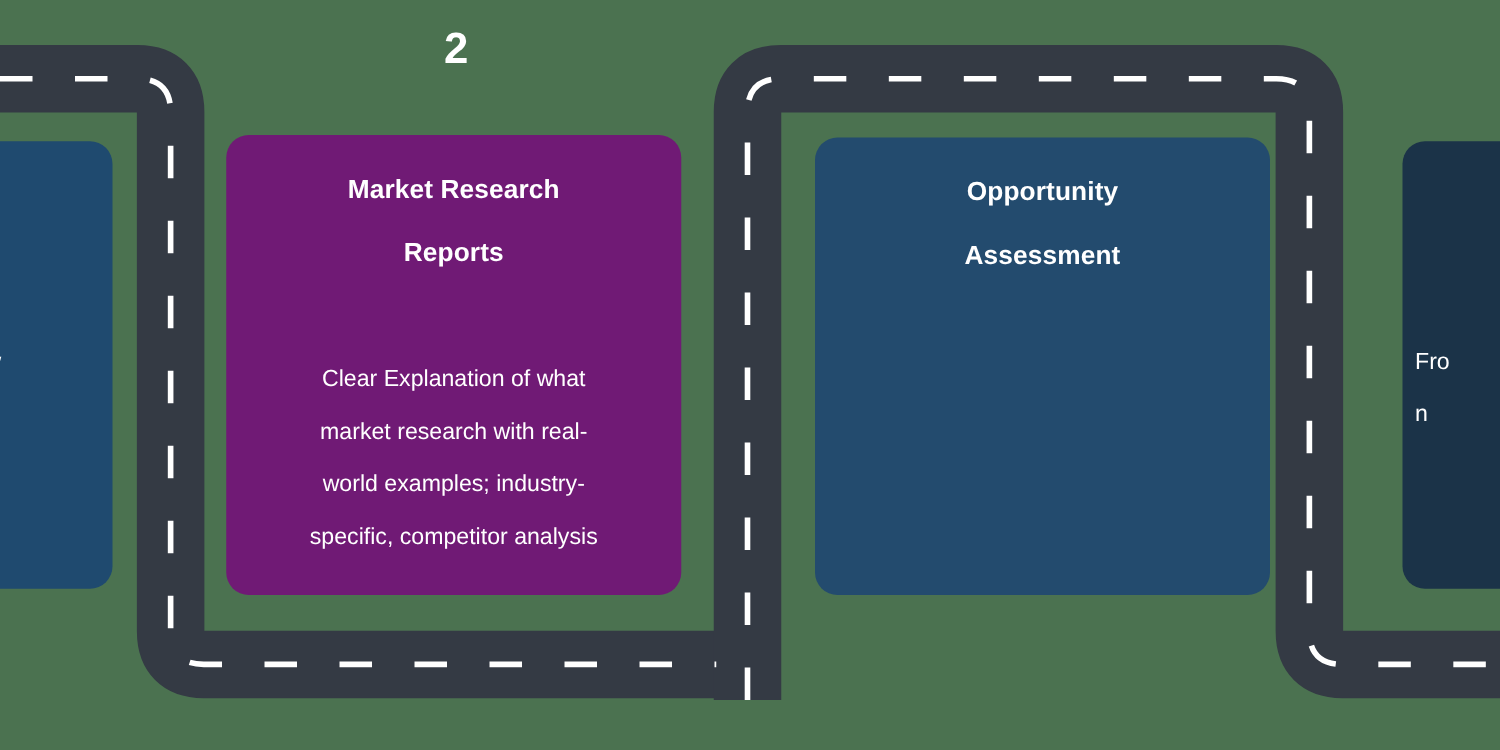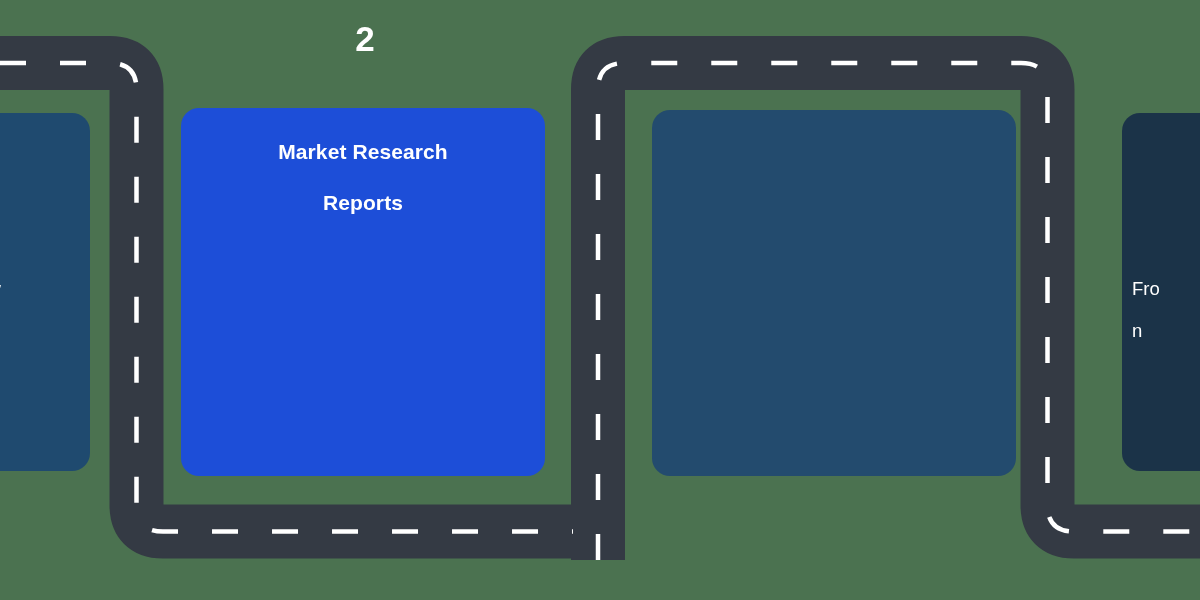--- a/index.html
+++ b/index.html
@@ -103,26 +103,32 @@
   </svg>
 
   <div class="step-number">2</div>
 
   <div class="card" id="card-1" style="background: rgb(31, 74, 111);">
     <div class="card-title"></div>
     <div class="card-body" style="margin-top: 155px;">now
 iple</div>
   </div>
 
-  <div class="card" id="card-2" style="background: #1d4ed8;">
+  <div class="card" id="card-2" style="background: #701a75;">
     <div class="card-title">Market Research
 Reports</div>
+    <div class="card-body">Clear Explanation of what
+market research with real-
+world examples; industry-
+specific, competitor analysis</div>
   </div>
 
   <div class="card" id="card-3" style="background: rgb(35, 75, 110);">
+    <div class="card-title">Opportunity
+Assessment</div>
   </div>
 
   <div class="card" id="card-4" style="background: rgb(27, 51, 72);">
     <div class="card-title"></div>
     <div class="card-body" style="margin-top: 155px;">Fro
 n</div>
   </div>
 
 </div>
 

